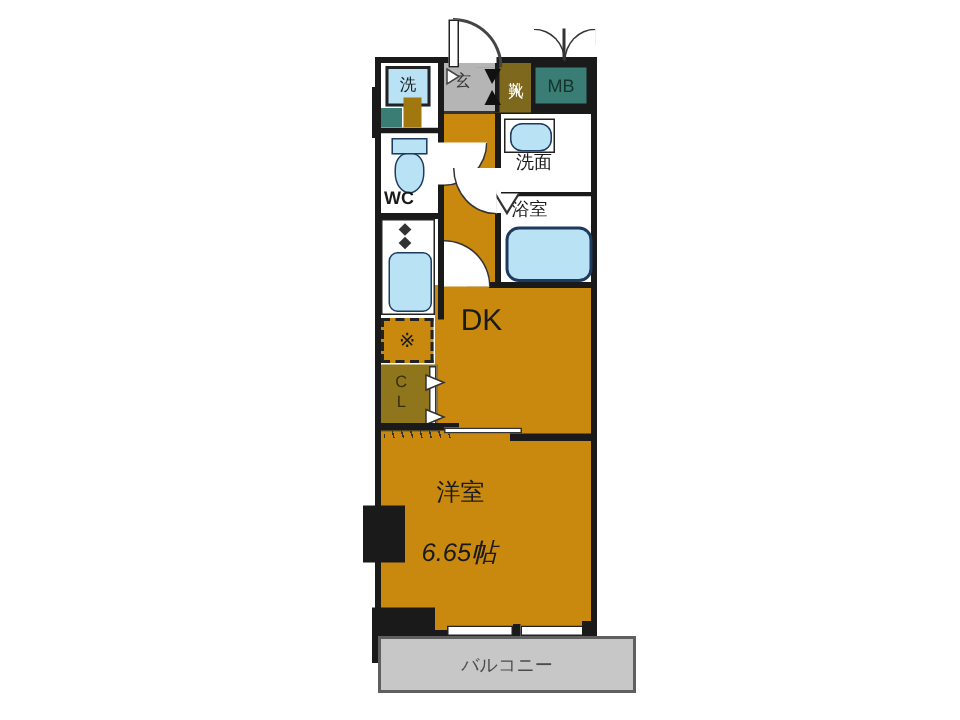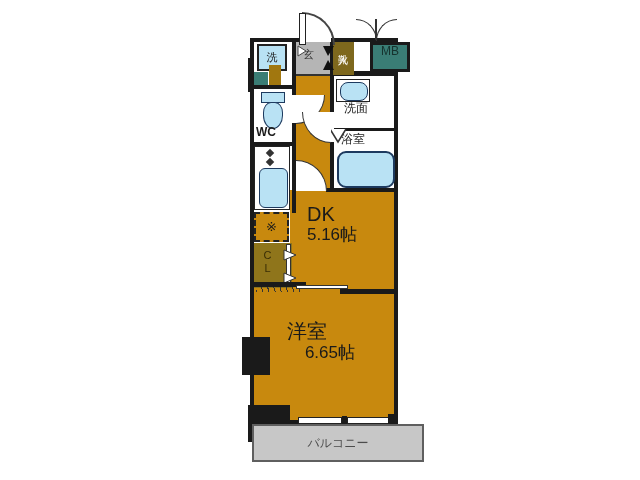--- a/index.html
+++ b/index.html
@@ -40,21 +40,21 @@
   <div class="wall" style="left:254px;top:142px;width:38px;height:4px;"></div>
   <div class="wall" style="left:330px;top:71px;width:64px;height:5px;"></div>
   <div class="wall" style="left:330px;top:76px;width:4px;height:36px;"></div>
   <div class="wall" style="left:330px;top:142px;width:4px;height:48px;"></div>
   <div class="wall" style="left:334px;top:128px;width:60px;height:3px;"></div>
   <div class="wall" style="left:326px;top:188px;width:68px;height:4px;"></div>
   <div class="wall" style="left:248px;top:58px;width:6px;height:34px;"></div>
 
   <div class="abs" style="left:330px;top:42px;width:24px;height:33px;background:var(--shoe-olive);border-left:3px solid var(--wall-black);box-sizing:border-box;"></div>
   <div class="lbl vtxt" style="left:337px;top:46px;font-size:10px;color:#fff;">靴入</div>
-  <div class="abs" style="left:370px;top:42px;width:40px;height:30px;background:var(--meter-teal);border:3px solid var(--wall-black);box-sizing:border-box;display:flex;justify-content:center;">
+  <div class="abs" style="left:354px;top:42px;width:40px;height:30px;background:var(--meter-teal);border:3px solid var(--wall-black);box-sizing:border-box;display:flex;align-items:center;justify-content:center;">
     <span class="lbl" style="position:static;font-size:12px;color:#16332e;">MB</span>
   </div>
   <div class="lbl" style="left:303px;top:49px;font-size:11px;color:#333;">玄</div>
   <svg class="abs" style="left:297px;top:45px;" width="10" height="12">
     <polygon points="1,1 9,6 1,11" fill="#fff" stroke="#444" stroke-width="1"></polygon>
   </svg>
   <svg class="abs" style="left:322px;top:45px;" width="13" height="27">
     <polygon points="1,1 12,1 6,11" fill="#111"></polygon>
     <polygon points="6,15 1,25 12,25" fill="#111"></polygon>
   </svg>
@@ -103,29 +103,28 @@
   <svg class="abs" style="left:283px;top:246px;" width="16" height="42">
     <polygon points="1,4 13,9 1,14" fill="#fff" stroke="#333" stroke-width="1"></polygon>
     <polygon points="1,27 13,32 1,37" fill="#fff" stroke="#333" stroke-width="1"></polygon>
   </svg>
 
   <div class="arc" style="left:296px;top:95px;width:28px;height:28px;border-right:1.5px solid #333;border-bottom:1.5px solid #333;border-radius:0 0 100% 0;"></div>
   <div class="arc" style="left:302px;top:112px;width:28px;height:30px;border-left:1.5px solid #333;border-bottom:1.5px solid #333;border-radius:0 0 0 100%;"></div>
   <div class="arc" style="left:296px;top:160px;width:30px;height:30px;border-top:1.5px solid #333;border-right:1.5px solid #333;border-radius:0 100% 0 0;"></div>
 
   <div class="lbl" style="left:299px;top:204px;width:44px;text-align:center;font-size:20px;">DK</div>
-  <div class="lbl" style="left:293px;top:226px;width:78px;text-align:center;font-size:17px;">5.16帖</div>
 
   <div class="wall" style="left:252px;top:282px;width:54px;height:5px;"></div>
   <div class="abs" style="left:256px;top:287px;width:46px;height:5px;background:repeating-linear-gradient(75deg,#333 0 1px,transparent 1px 6px);"></div>
   <div class="abs" style="left:296px;top:285px;width:52px;height:4px;background:#fff;border:1px solid #333;box-sizing:border-box;"></div>
   <div class="wall" style="left:340px;top:289px;width:54px;height:5px;"></div>
 
-  <div class="lbl" style="left:285px;top:321px;width:44px;text-align:center;font-size:20px;">洋室</div>
-  <div class="lbl" style="left:281px;top:344px;width:74px;text-align:right;font-size:17px;">6.65帖</div>
+  <div class="lbl" style="left:285px;top:321px;width:44px;text-align:center;font-size:16px;">洋室</div>
+  <div class="lbl" style="left:281px;top:360px;width:74px;text-align:left;font-size:17px;font-style:italic;">6.65帖</div>
 
   <div class="wall" style="left:242px;top:337px;width:28px;height:38px;"></div>
   <div class="wall" style="left:248px;top:405px;width:42px;height:37px;"></div>
 
   <div class="abs" style="left:298px;top:417px;width:44px;height:7px;background:#fff;border:1px solid #222;box-sizing:border-box;"></div>
   <div class="wall" style="left:342px;top:416px;width:5px;height:9px;"></div>
   <div class="abs" style="left:347px;top:417px;width:42px;height:7px;background:#fff;border:1px solid #222;box-sizing:border-box;"></div>
   <div class="wall" style="left:388px;top:414px;width:9px;height:10px;"></div>
 
   <div class="abs" style="left:252px;top:424px;width:172px;height:38px;background:var(--balcony-gray);border:2px solid #5f5f5f;box-sizing:border-box;display:flex;align-items:center;justify-content:center;">

